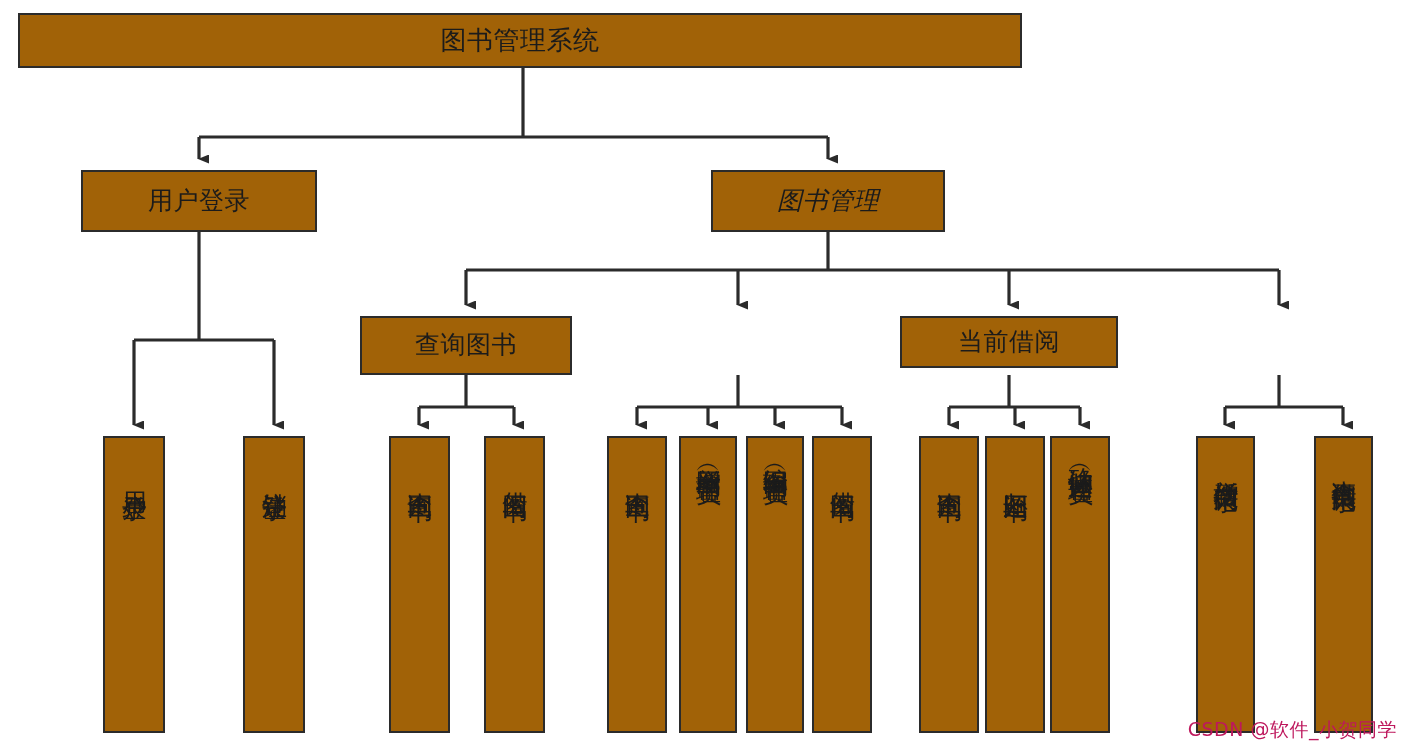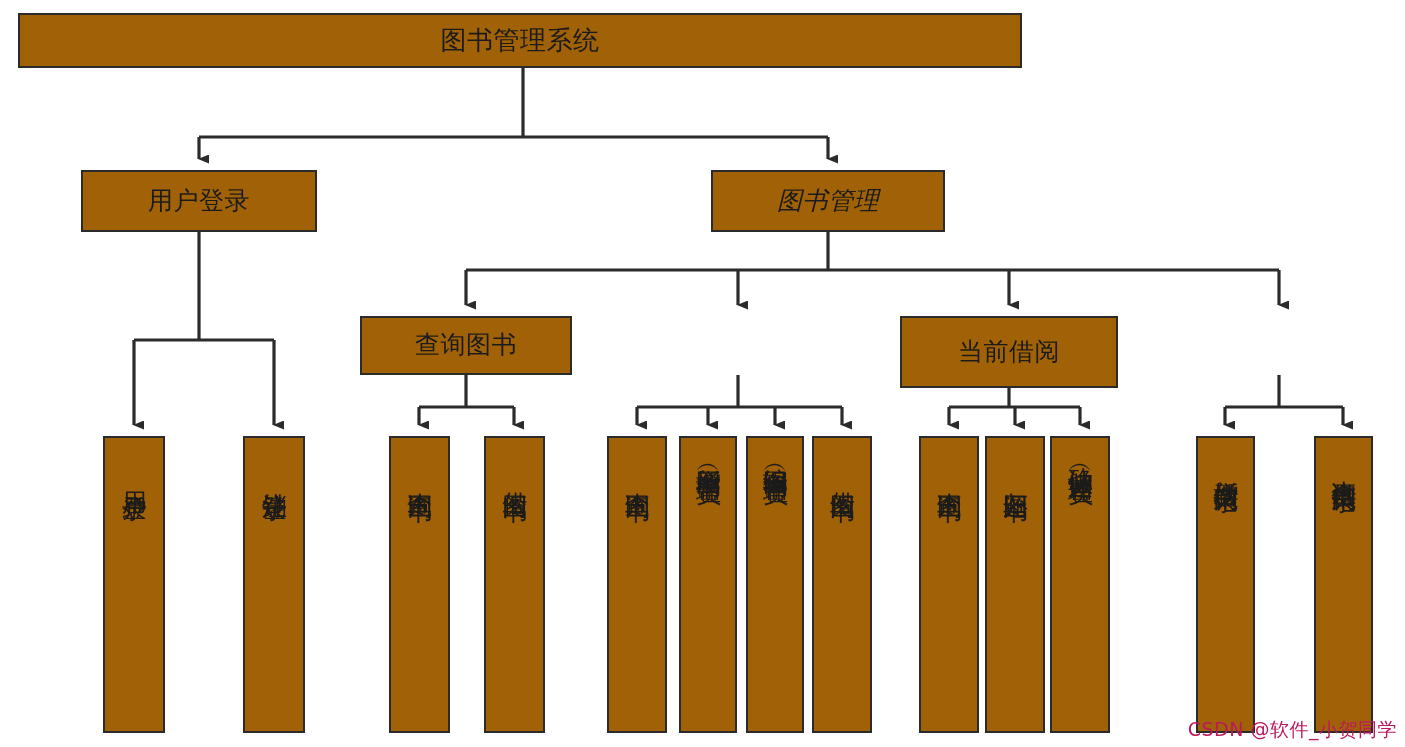--- a/index.html
+++ b/index.html
@@ -129,21 +129,21 @@
   <div class="node" style="left:81px;top:170px;width:236px;height:62px;">
     <span class="node-label">用户登录</span>
   </div>
   <div class="node" style="left:711px;top:170px;width:234px;height:62px;font-style:italic;">
     <span class="node-label">图书管理</span>
   </div>
 
   <div class="node" style="left:360px;top:316px;width:212px;height:59px;">
     <span class="node-label">查询图书</span>
   </div>
-  <div class="node" style="left:900px;top:316px;width:218px;height:72px;">
+  <div class="node" style="left:900px;top:316px;width:218px;height:52px;">
     <span class="node-label">当前借阅</span>
   </div>
 
   <div class="node leaf" style="left:103px;top:436px;width:62px;height:297px;">
     <span class="node-label">用户登录</span>
   </div>
   <div class="node leaf" style="left:243px;top:436px;width:62px;height:297px;">
     <span class="node-label">注销登录</span>
   </div>
 

